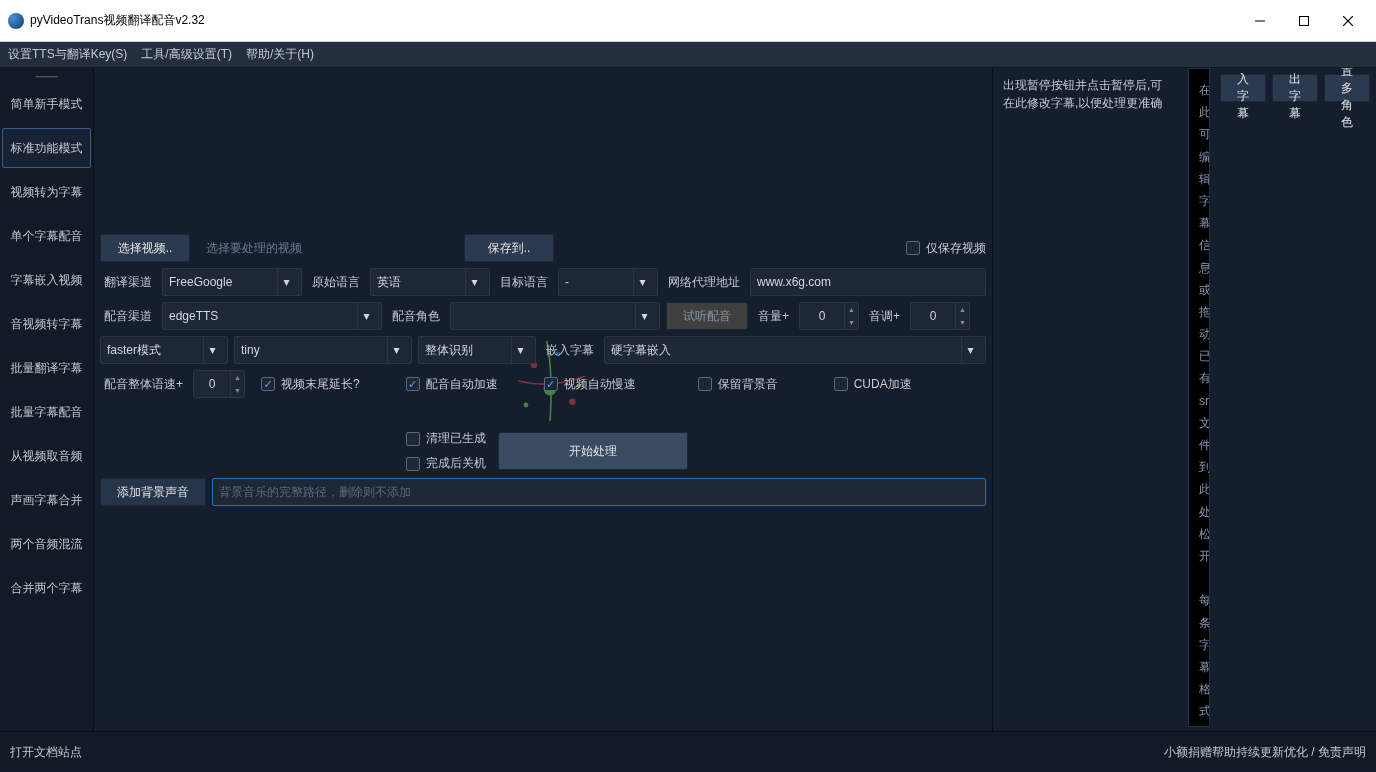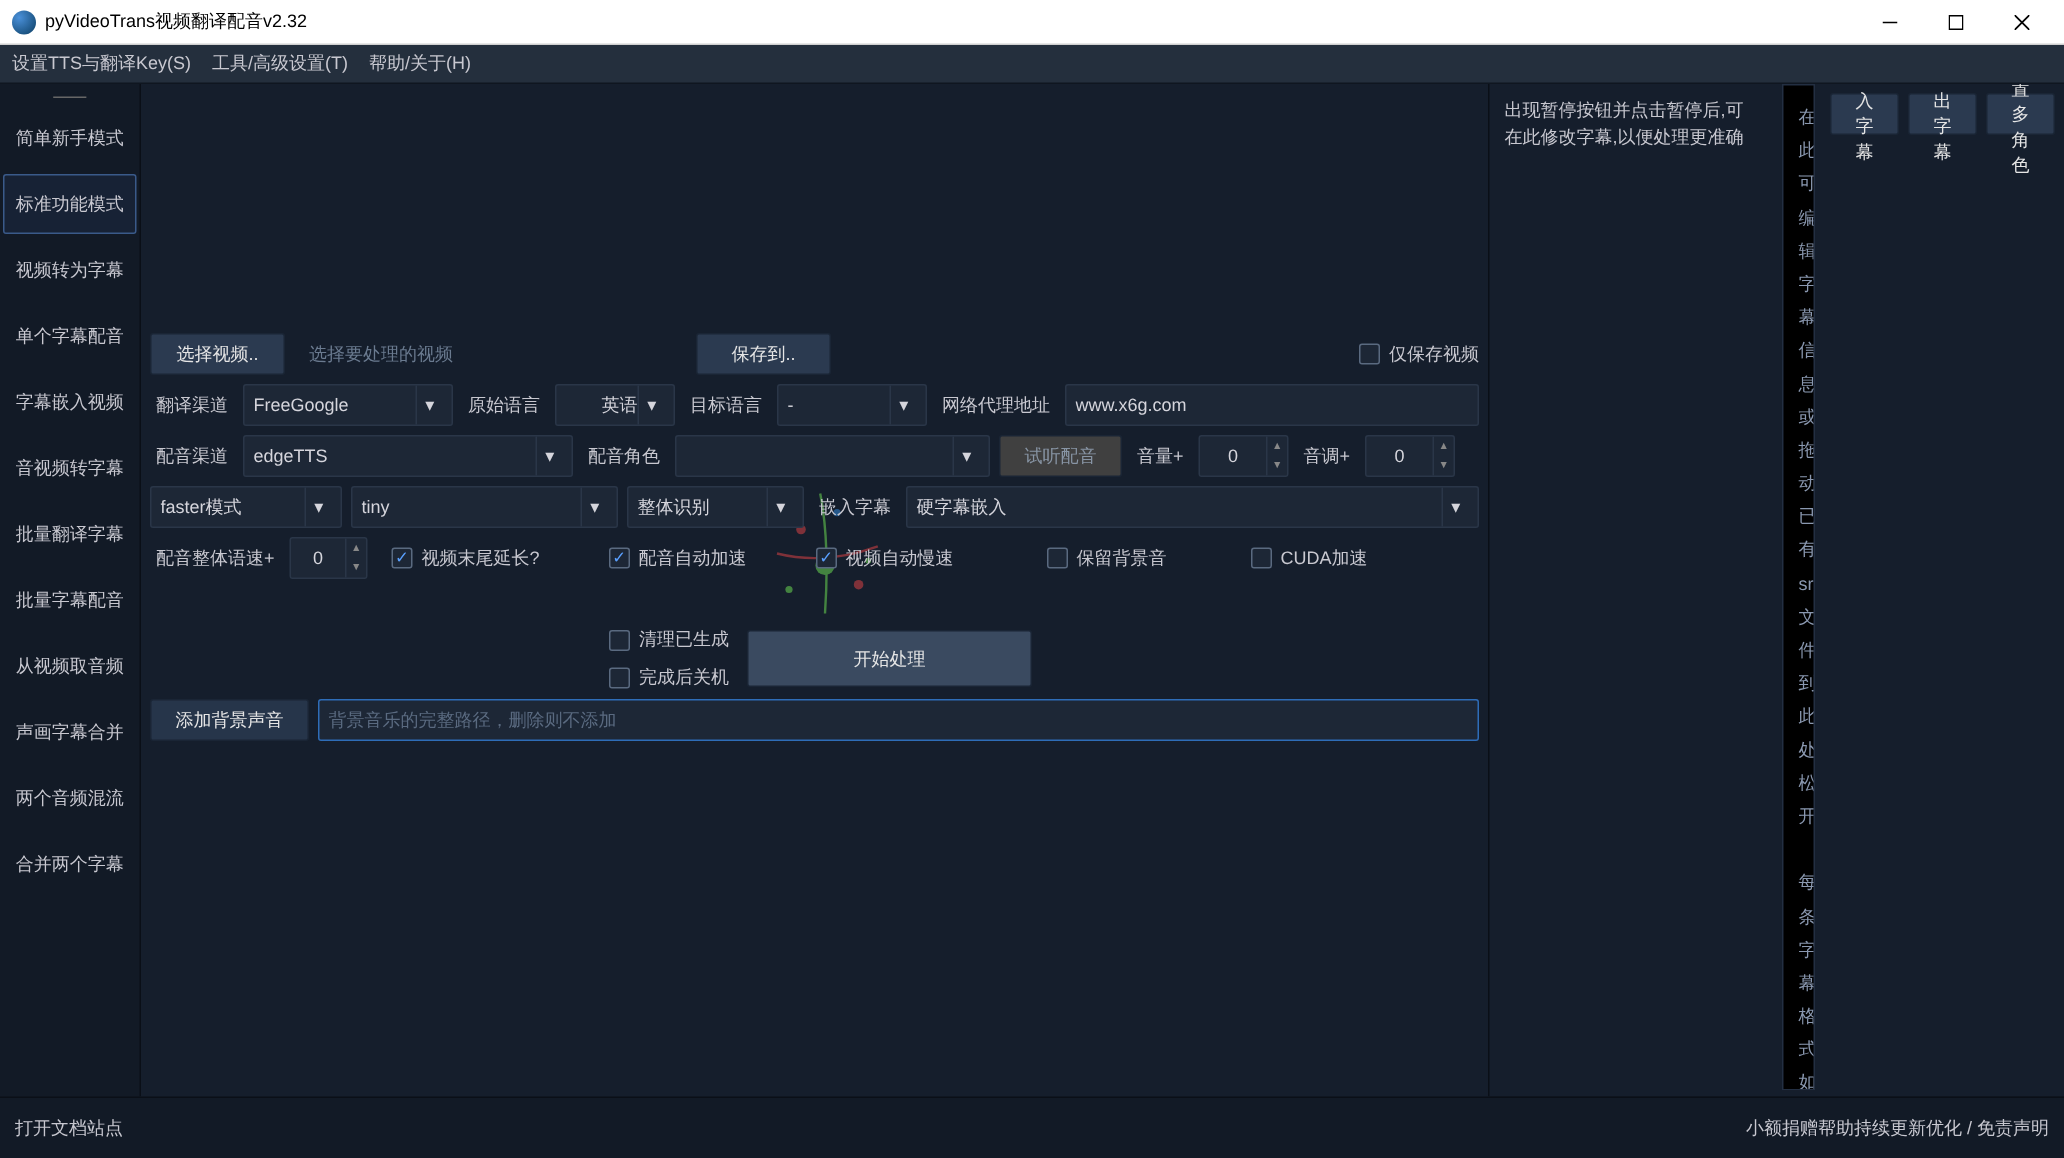--- a/index.html
+++ b/index.html
@@ -9,21 +9,21 @@
     color: #c8c8d0;
     background: #1b2430;
     width: 1376px;
     height: 772px;
     overflow: hidden;
     display: flex;
     flex-direction: column;
   }
   
   .titlebar {
-    height: 30px;
+    height: 42px;
     background: #fff;
     color: #000;
     display: flex;
     align-items: center;
     padding: 0 6px 0 8px;
     border-bottom: 1px solid #d0d0d0;
     flex-shrink: 0;
   }
   .titlebar .appicon {
     width: 16px; height: 16px; border-radius: 50%;
@@ -315,21 +315,21 @@
       </label>
     </div>
 
     <div class="row">
       <span class="label">翻译渠道</span>
       <div class="select" style="width:140px;">
         <span class="sel-val">FreeGoogle</span>
         <span class="sel-arrow">▾</span>
       </div>
       <span class="label">原始语言</span>
-      <div class="select" style="width:80px;text-align:right;">
+      <div class="select" style="width:120px;">
         <span class="sel-val">英语</span>
         <span class="sel-arrow">▾</span>
       </div>
       <span class="label">目标语言</span>
       <div class="select" style="width:100px;">
         <span class="sel-val">-</span>
         <span class="sel-arrow">▾</span>
       </div>
       <span class="label">网络代理地址</span>
       <div class="input" style="flex:1;">

